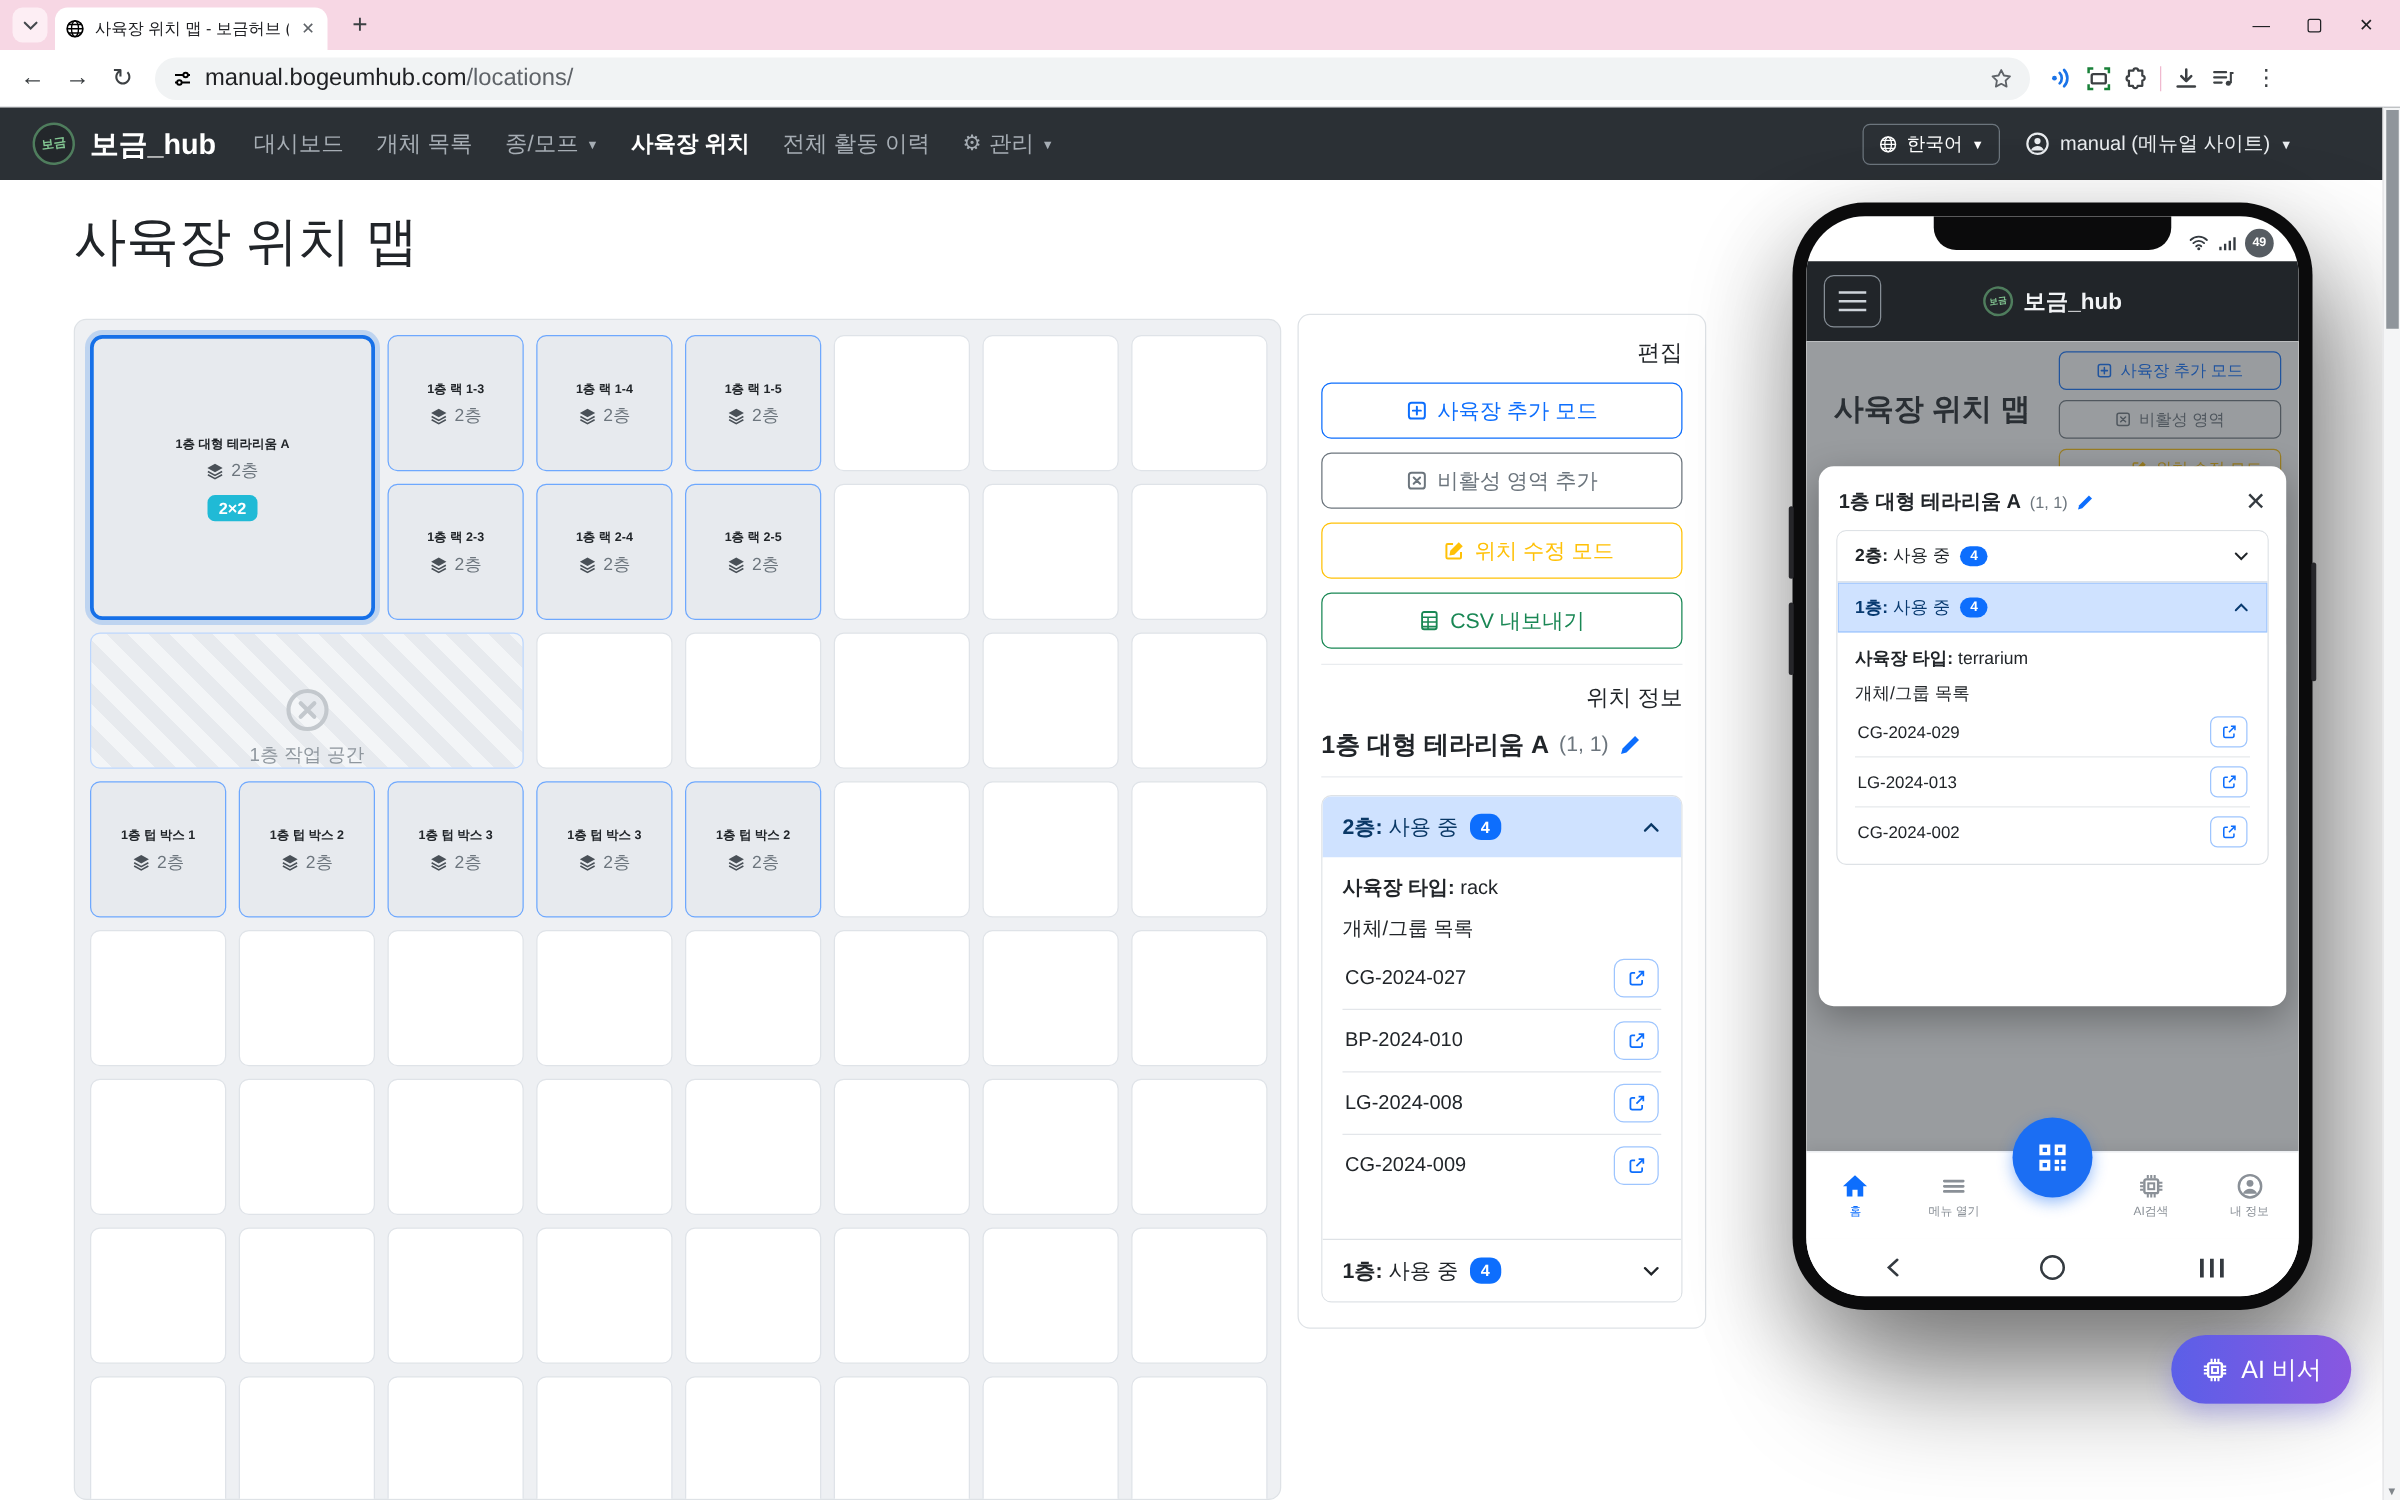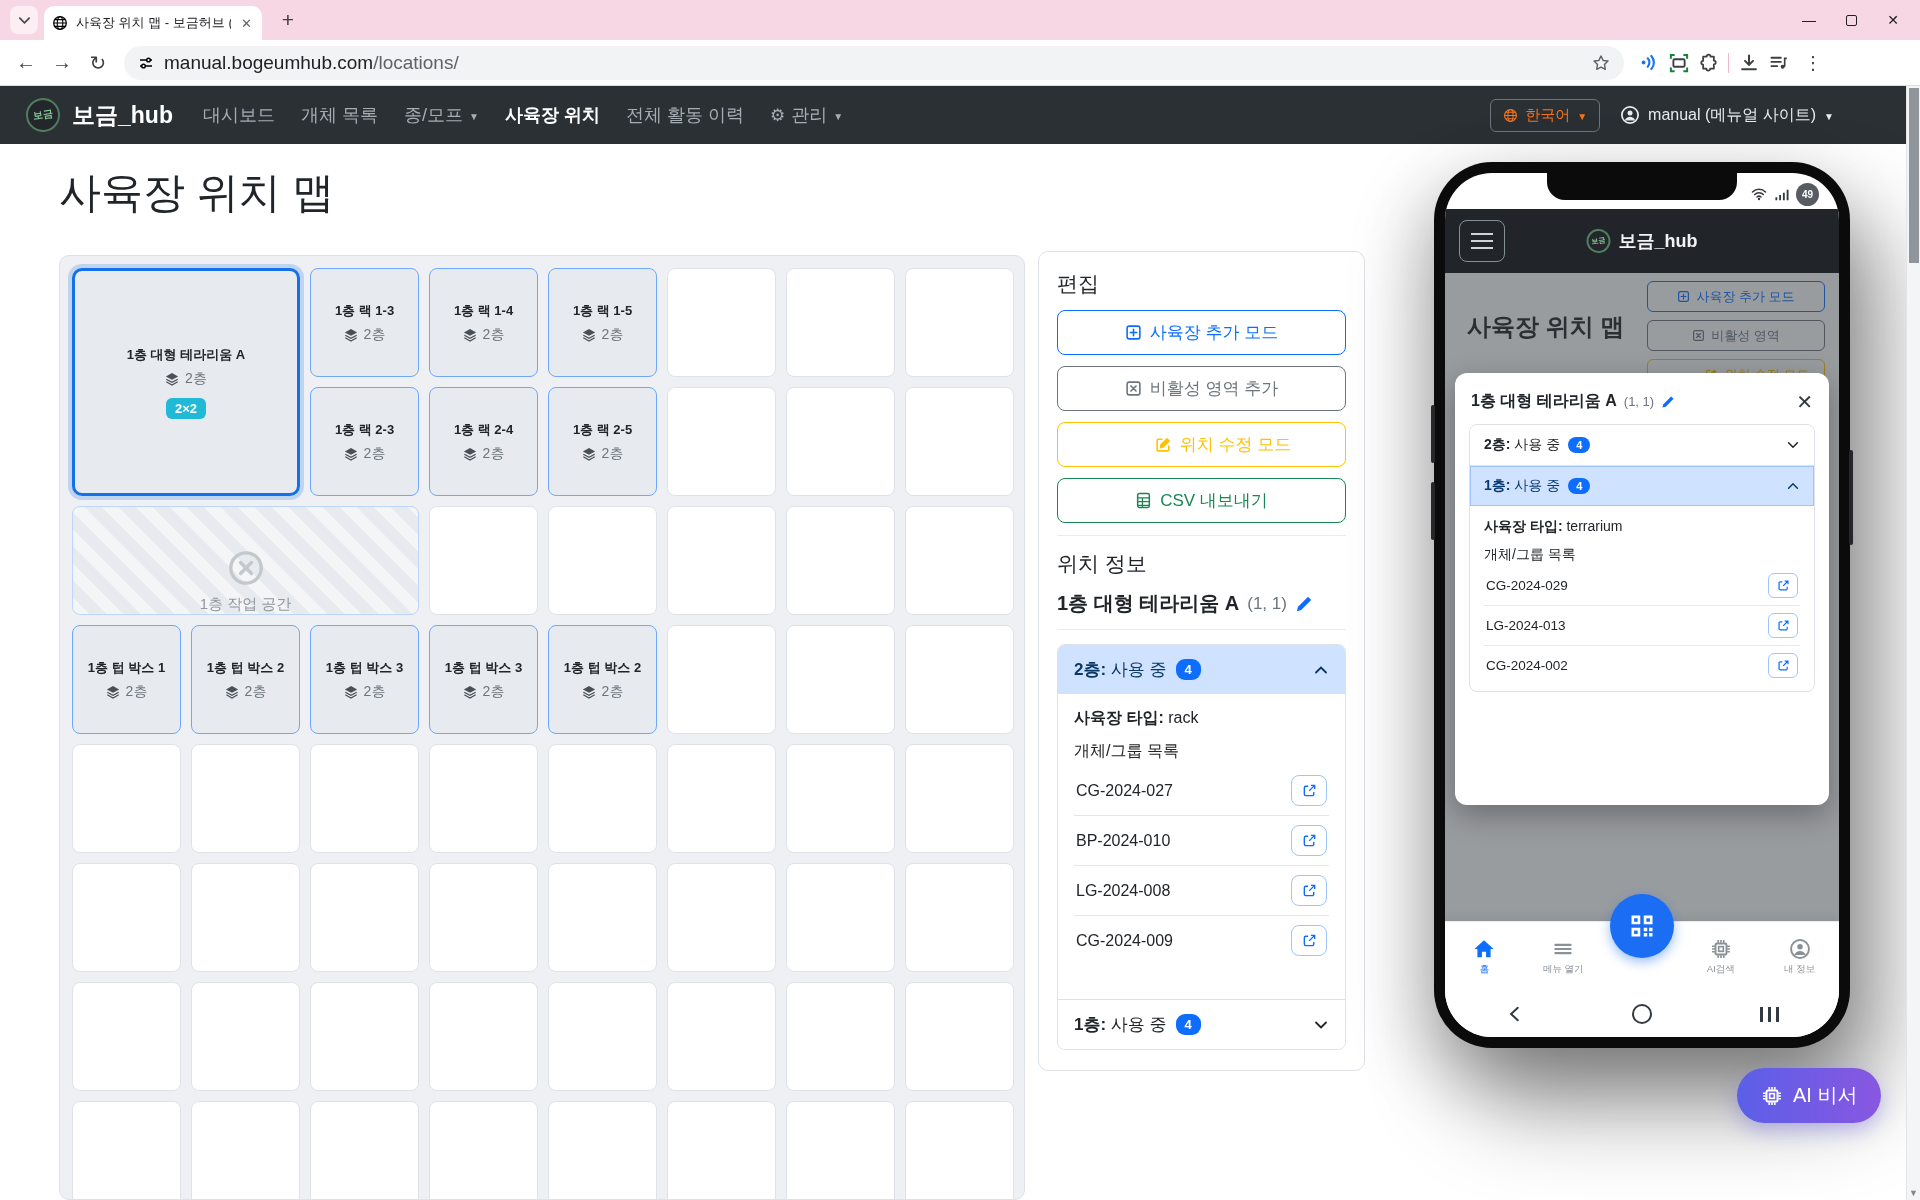--- a/index.html
+++ b/index.html
@@ -35,45 +35,45 @@
   .logo{ width:34px; height:34px; border-radius:50%; border:2px solid #4f7d5d; color:#83c793; font-size:10px; font-weight:bold;
     display:flex; align-items:center; justify-content:center; background:#23272b; transform:rotate(-8deg); }
   .brand{ color:#fff; font-size:23px; font-weight:bold; margin:0 30px 0 12px; }
   .nav-menu{ display:flex; align-items:center; gap:26px; list-style:none; }
   .nav-item{ color:#a6adb4; font-size:18px; display:flex; align-items:center; gap:6px; cursor:pointer; white-space:nowrap; }
   .nav-item.active{ color:#fff; font-weight:bold; }
   .nav-item .gear{ font-size:17px; }
   .caret{ font-size:10px; margin-top:2px; }
   .appbar-right{ margin-left:auto; display:flex; align-items:center; gap:20px; margin-right:60px; }
   .lang-btn{ display:flex; align-items:center; gap:7px; border:1px solid #6c757d; border-radius:6px; padding:6px 12px;
-    color:#f97316; font-size:15px; }
+    color:#ffffff; font-size:15px; }
   .user-btn{ display:flex; align-items:center; gap:8px; color:#e9ecef; font-size:16px; }
 
   
   .page-title{ position:absolute; left:59px; top:165px; font-size:42px; font-weight:500; color:#212529; }
 
   .map-card{ position:absolute; left:59px; top:255px; width:966px; height:945px; background:#eef0f3;
     border:1px solid #dee2e6; border-radius:10px; padding:12px; overflow:hidden; }
   .map-grid{ display:grid; grid-template-columns:repeat(8,109px); grid-auto-rows:109px; gap:10px; }
   .cell{ border-radius:8px; display:flex; flex-direction:column; align-items:center; justify-content:center; gap:6px; text-align:center; }
   .cell.empty{ background:#fff; border:1px solid #dfe3e8; }
   .cell.occupied{ background:#e7eaee; border:1px solid #6ea8fe; }
   .cell.selected{ border:3px solid #1670e8; box-shadow:0 0 0 4px rgba(22,112,232,.22); border-radius:10px; }
   .cell.inactive{ background:repeating-linear-gradient(45deg,#f3f5f7 0 12px,#e7eaee 12px 24px); border:1px solid #bcd6fd; color:#8b949c;justify-content:flex-end; }
-  .cell-name{ font-size:13px; font-weight:bold; color:#212529; padding:0 6px; }
+  .cell-name{ font-size:10px; font-weight:bold; color:#212529; padding:0 6px; }
   .cell-floors{ font-size:14px; color:#6c757d; display:flex; align-items:center; gap:6px; }
   .cell-floors svg{ color:#495057; }
   .cell-badge{ margin-top:4px; background:#20bad6; color:#fff; font-size:13px; font-weight:bold; padding:3px 9px; border-radius:6px; }
   .inactive-icon{ color:#c3c8cd; margin-bottom:2px; }
   .inactive-label{ font-size:15px; color:#8f979e; }
 
   
   .panel{ position:absolute; left:1038px; top:251px; width:327px; background:#fff; border:1px solid #dee2e6;
     border-radius:10px; padding:18px 18px 20px; }
-  .panel h2{ font-size:21px; font-weight:500; color:#212529; margin-bottom:12px; }
+  .panel h2{ font-size:18px; font-weight:500; color:#212529; margin-bottom:12px;text-align:right; }
   .edit-btn{ width:100%; height:45px; border-radius:8px; background:#fff; font-size:17px; display:flex; align-items:center;
     justify-content:center; gap:8px; margin-bottom:11px; cursor:pointer;
     font-family:"Liberation Sans","DejaVu Sans",sans-serif; }
   .v-blue{ border:1px solid #0d6efd; color:#0d6efd; }
   .v-grey{ border:1px solid #6c757d; color:#6c757d; }
   .v-yellow{ border:1px solid #ffc107; color:#ffc107;padding-left:43px; }
   .v-green{ border:1px solid #198754; color:#198754; }
   .panel hr{ border:none; border-top:1px solid #e9ecef; margin:12px 0 14px; }
   .loc-name-row{ display:flex; align-items:center; gap:8px; margin-bottom:12px; }
   .loc-name{ font-size:20px; font-weight:bold; color:#212529; }

